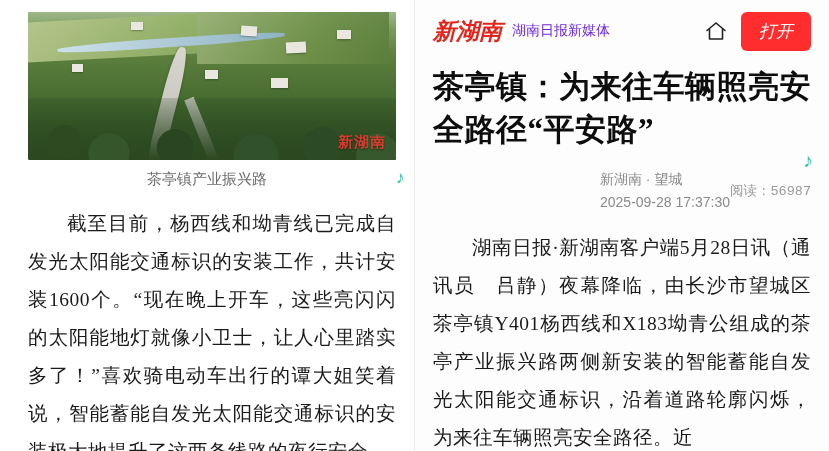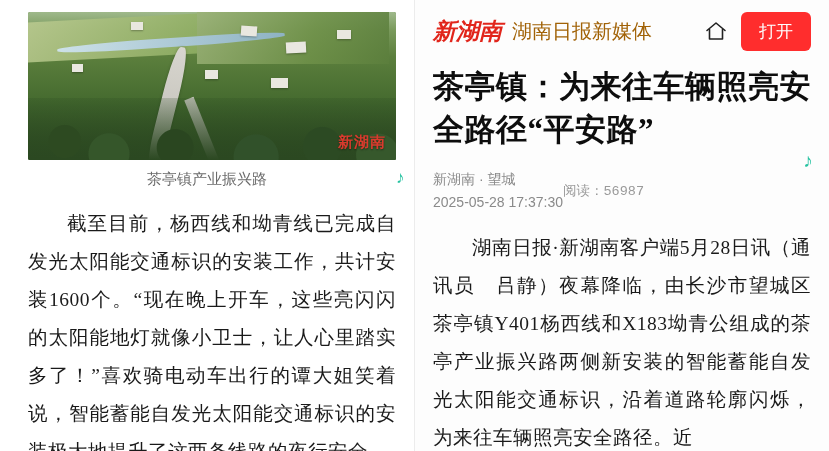--- a/index.html
+++ b/index.html
@@ -151,55 +151,56 @@
   .brand-logo {
     color: #e1251b;
     font-size: 23px;
     font-weight: bold;
     font-family: "Liberation Serif", serif;
     letter-spacing: 0px;
     font-style: italic;
     white-space: nowrap;
   }
   .brand-sub {
-    color: #a16207;
-    font-size: 20px;
+    color: #6d28d9;
+    font-size: 14px;
     font-family: "Liberation Serif", serif;
     white-space: nowrap;
   }
   .top-spacer { flex: 1; }
   .home-icon {
     width: 30px; height: 30px;
     display: flex; align-items: center; justify-content: center;
     color: #222;
   }
   .open-btn {
     background: #ff2d2d;
     color: #fff;
     font-size: 17px;
     border: none;
     border-radius: 6px;
     padding: 8px 18px;
     cursor: pointer;
     font-family: "Liberation Sans", sans-serif;
+    font-style: italic;
   }
   .headline {
     margin-top: 10px;
     font-size: 31px;
     line-height: 1.38;
     font-weight: bold;
     color: #0d0d0d;
     font-family: "Liberation Serif", serif;
     letter-spacing: .5px;
   }
   .meta-row {
     margin-top: 16px;
     display: flex;
     align-items: flex-start;
-    justify-content: flex-start;
+    justify-content: flex-end;
   }
   .meta-left {
     font-size: 14px;
     color: #8a8a8a;
     line-height: 1.7;
     font-family: "Liberation Sans", sans-serif;
   }
   .meta-right {
     font-size: 13.5px;
     color: #9a9a9a;
@@ -268,21 +269,21 @@
         </svg>
       </span>
       <button class="open-btn">打开</button>
     </div>
 
     <div class="headline">茶亭镇：为来往车辆照亮安全路径“平安路”</div>
 
     <div class="meta-row">
       <div class="meta-left">
         <div>新湖南 · 望城</div>
-        <div>2025-05-28 17:37:30</div>
+        <div>2025-09-28 17:37:30</div>
       </div>
       <div class="meta-right">阅读：56987</div>
     </div>
 
     <div class="right-body">湖南日报·新湖南客户端5月28日讯（通讯员　吕静）夜幕降临，由长沙市望城区茶亭镇Y401杨西线和X183坳青公组成的茶亭产业振兴路两侧新安装的智能蓄能自发光太阳能交通标识，沿着道路轮廓闪烁，为来往车辆照亮安全路径。近</div>
 
     <div class="music-note-right">♪</div>
   </div>
 
 </div>

